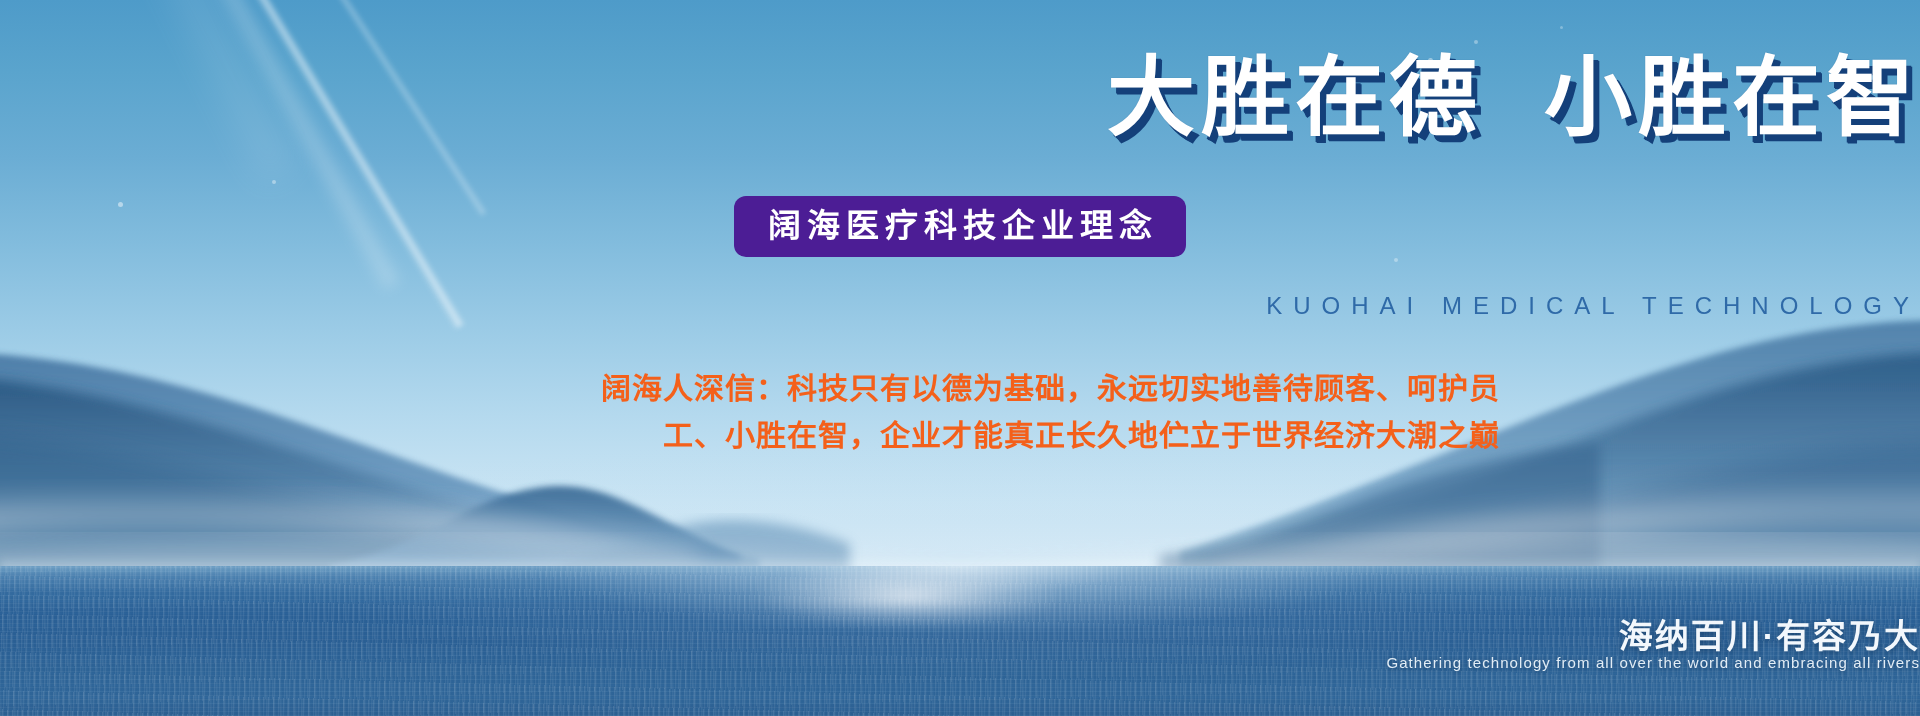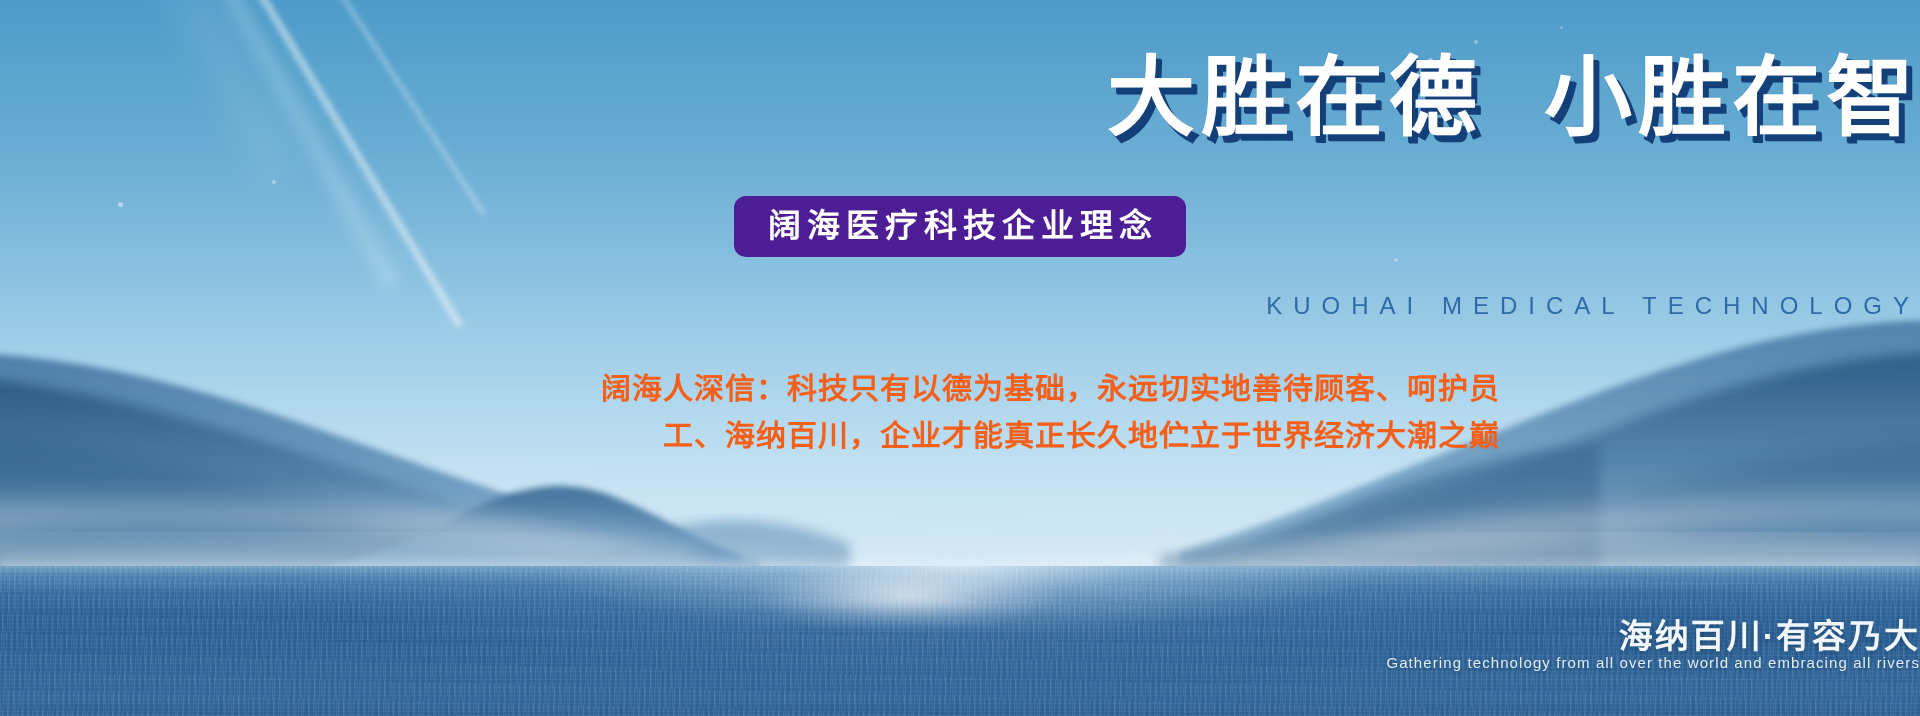--- a/index.html
+++ b/index.html
@@ -313,21 +313,21 @@
   <div class="content">
 
     <div class="main-title">大胜在德  小胜在智</div>
 
     <div class="badge">阔海医疗科技企业理念</div>
 
     <div class="en-sub">KUOHAI MEDICAL TECHNOLOGY</div>
 
     <div class="statement">
       <span class="line">阔海人深信：科技只有以德为基础，永远切实地善待顾客、呵护员</span>
-      <span class="line">工、海纳百川，企业才能真正长久地伫立于世界经济大潮之巅</span>
+      <span class="line">工、小胜在智，企业才能真正长久地伫立于世界经济大潮之巅</span>
     </div>
 
     <div class="motto">海纳百川·有容乃大</div>
 
     <div class="motto-en">Gathering technology from all over the world and embracing all rivers</div>
   </div>
 
 </div>
 
 </body></html>

